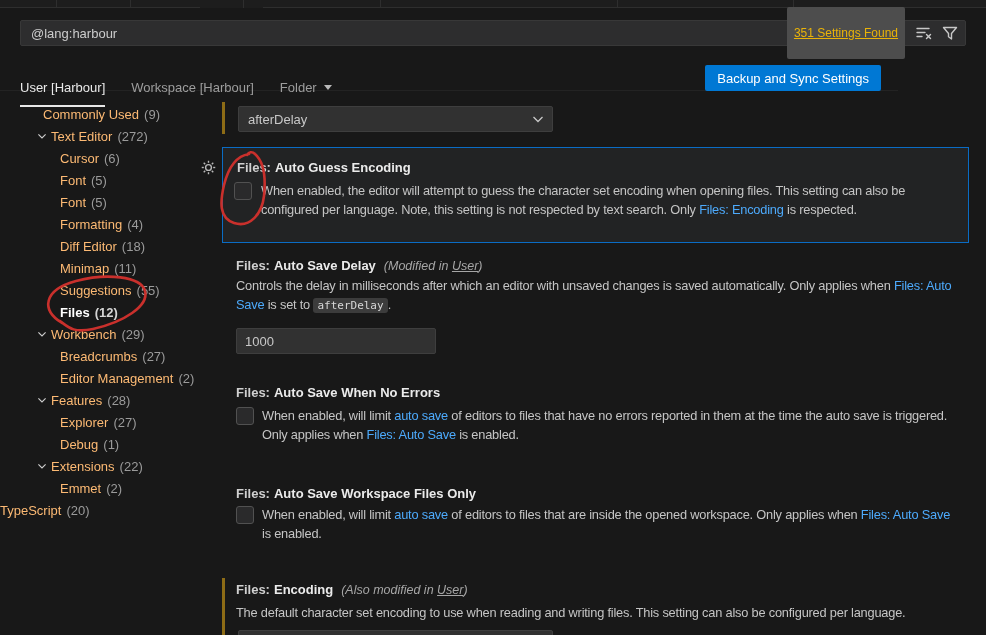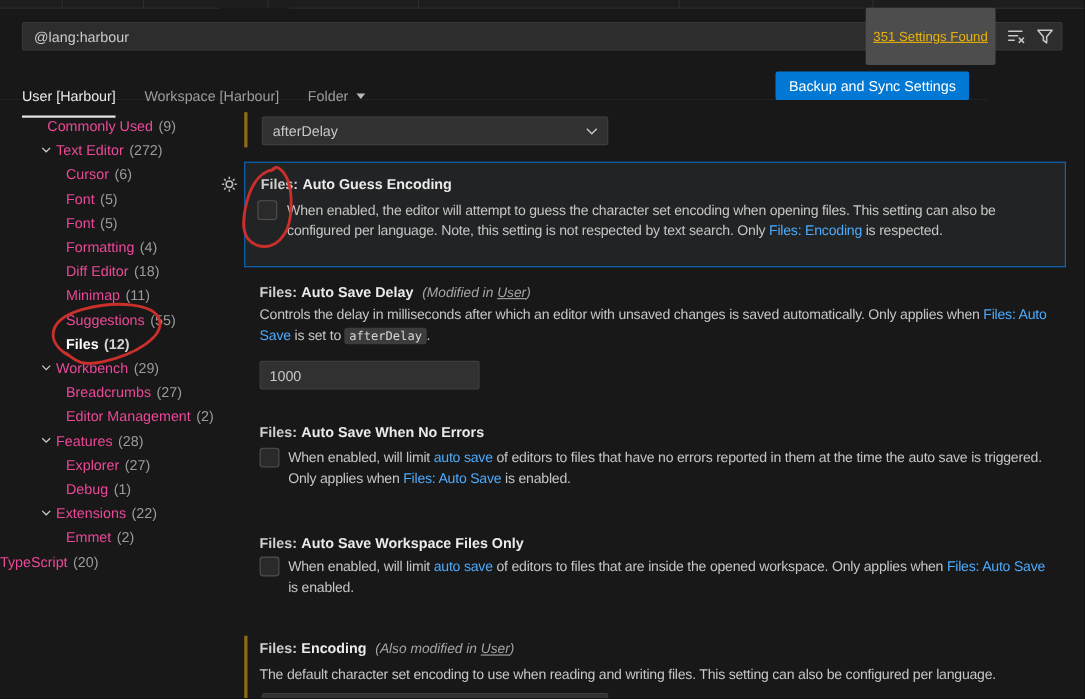--- a/index.html
+++ b/index.html
@@ -22,21 +22,21 @@
   .scope-tab{color:#9d9d9d;cursor:pointer;position:relative;padding-bottom:6px;display:flex;align-items:center;gap:7px;}
   .scope-tab.active{color:#e9e9e9;}
   .scope-tab.active::after{content:"";position:absolute;left:0;right:0;bottom:-2px;height:2px;background:#e7e7e7;}
   .tri-down{width:0;height:0;border-left:4.5px solid transparent;border-right:4.5px solid transparent;border-top:5px solid #b9b9b9;}
   .sync-btn{position:absolute;right:17px;top:57px;height:26px;background:#0078d4;color:#fff;font-size:13px;border:none;border-radius:2px;padding:0 12px;cursor:pointer;font-family:"Liberation Sans",sans-serif;}
 
   
   .toc{position:absolute;left:0;top:90px;width:200px;bottom:0;padding-top:13px;box-sizing:border-box;font-size:13px;overflow:hidden;}
   .toc-row{height:22px;display:flex;align-items:center;cursor:pointer;white-space:nowrap;}
   .toc-row .chev{width:16px;display:flex;align-items:center;justify-content:center;margin-right:1px;}
-  .toc-label{color:#ec4899;}
+  .toc-label{color:#fdba74;}
   .toc-count{color:#9b9b9b;margin-left:5px;}
   .toc-row.active .toc-label{color:#ffffff;font-weight:bold;}
   .toc-row.active .toc-count{color:#d5d5d5;font-weight:600;}
 
   
   .content{position:absolute;left:200px;top:90px;right:0;bottom:0;overflow:hidden;font-size:13px;}
   .modbar{position:absolute;width:3px;background:#8d6c16;}
   .dropdown{position:absolute;width:315px;height:26px;background:#313131;border:1px solid #3e3e3e;border-radius:2px;box-sizing:border-box;display:flex;align-items:center;color:#c8c8c8;cursor:pointer;}
   .dropdown .dd-val{padding-left:9px;flex:1;}
   .dropdown .dd-chev{padding-right:8px;display:flex;align-items:center;}

